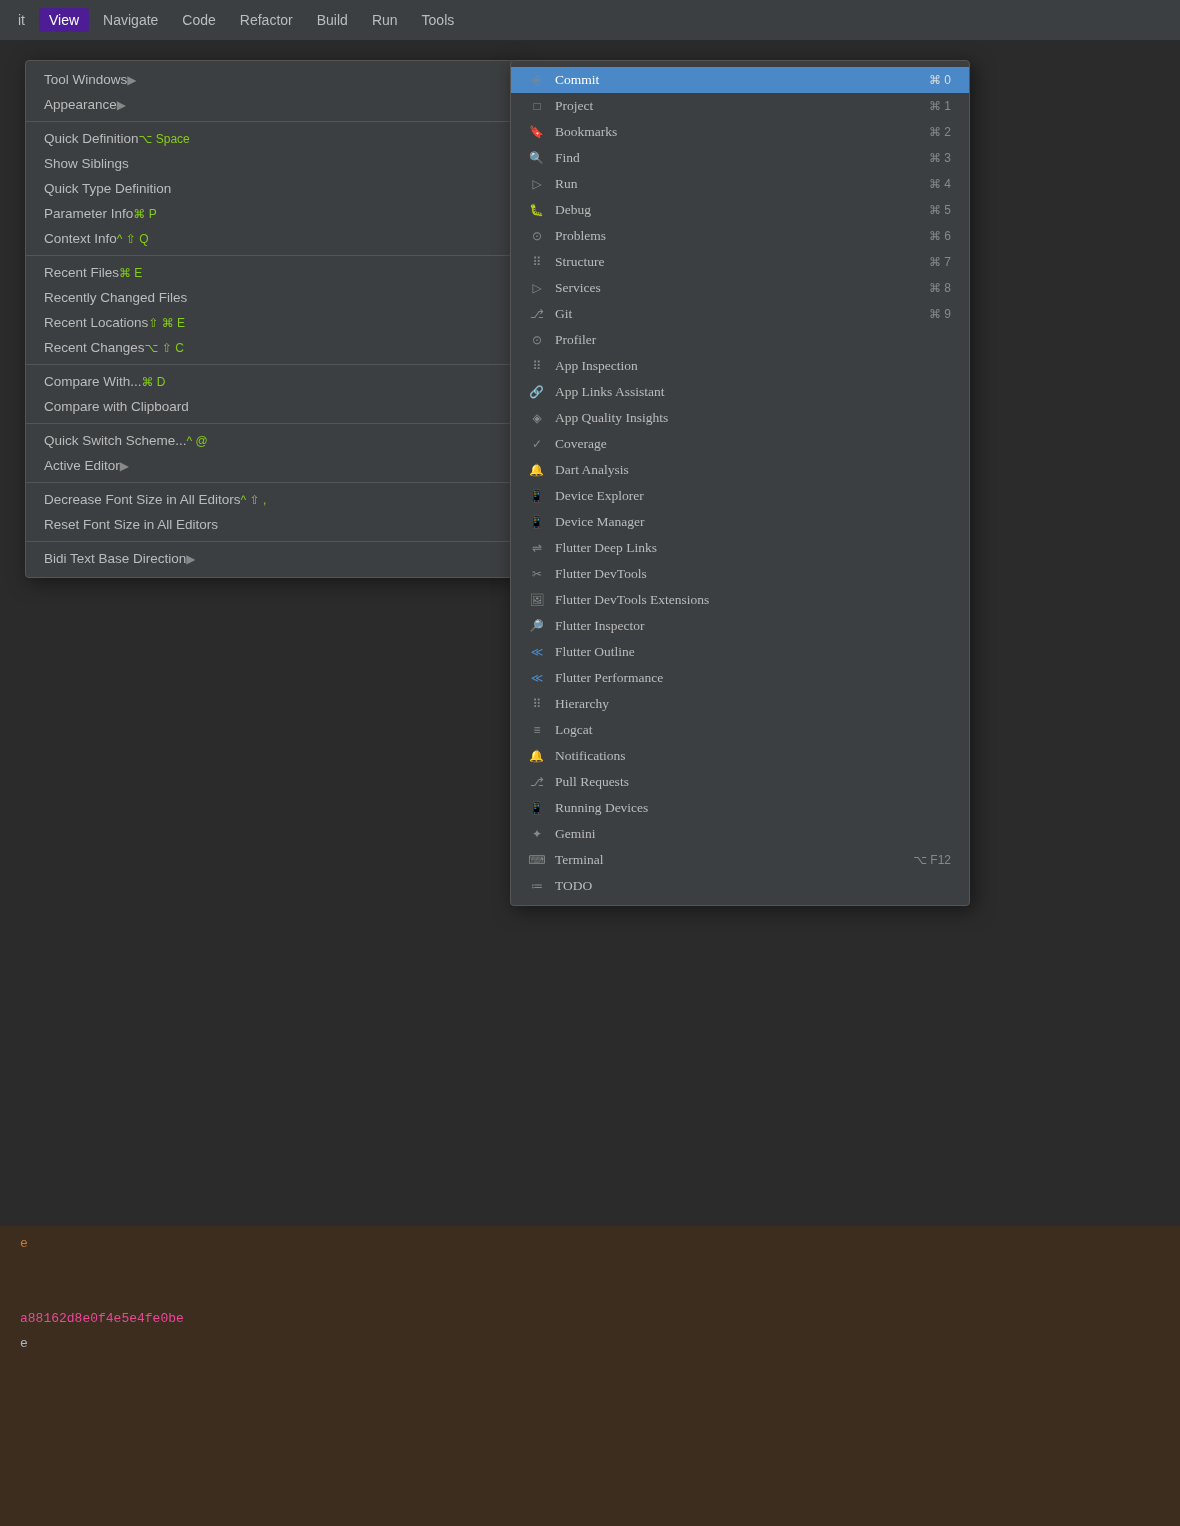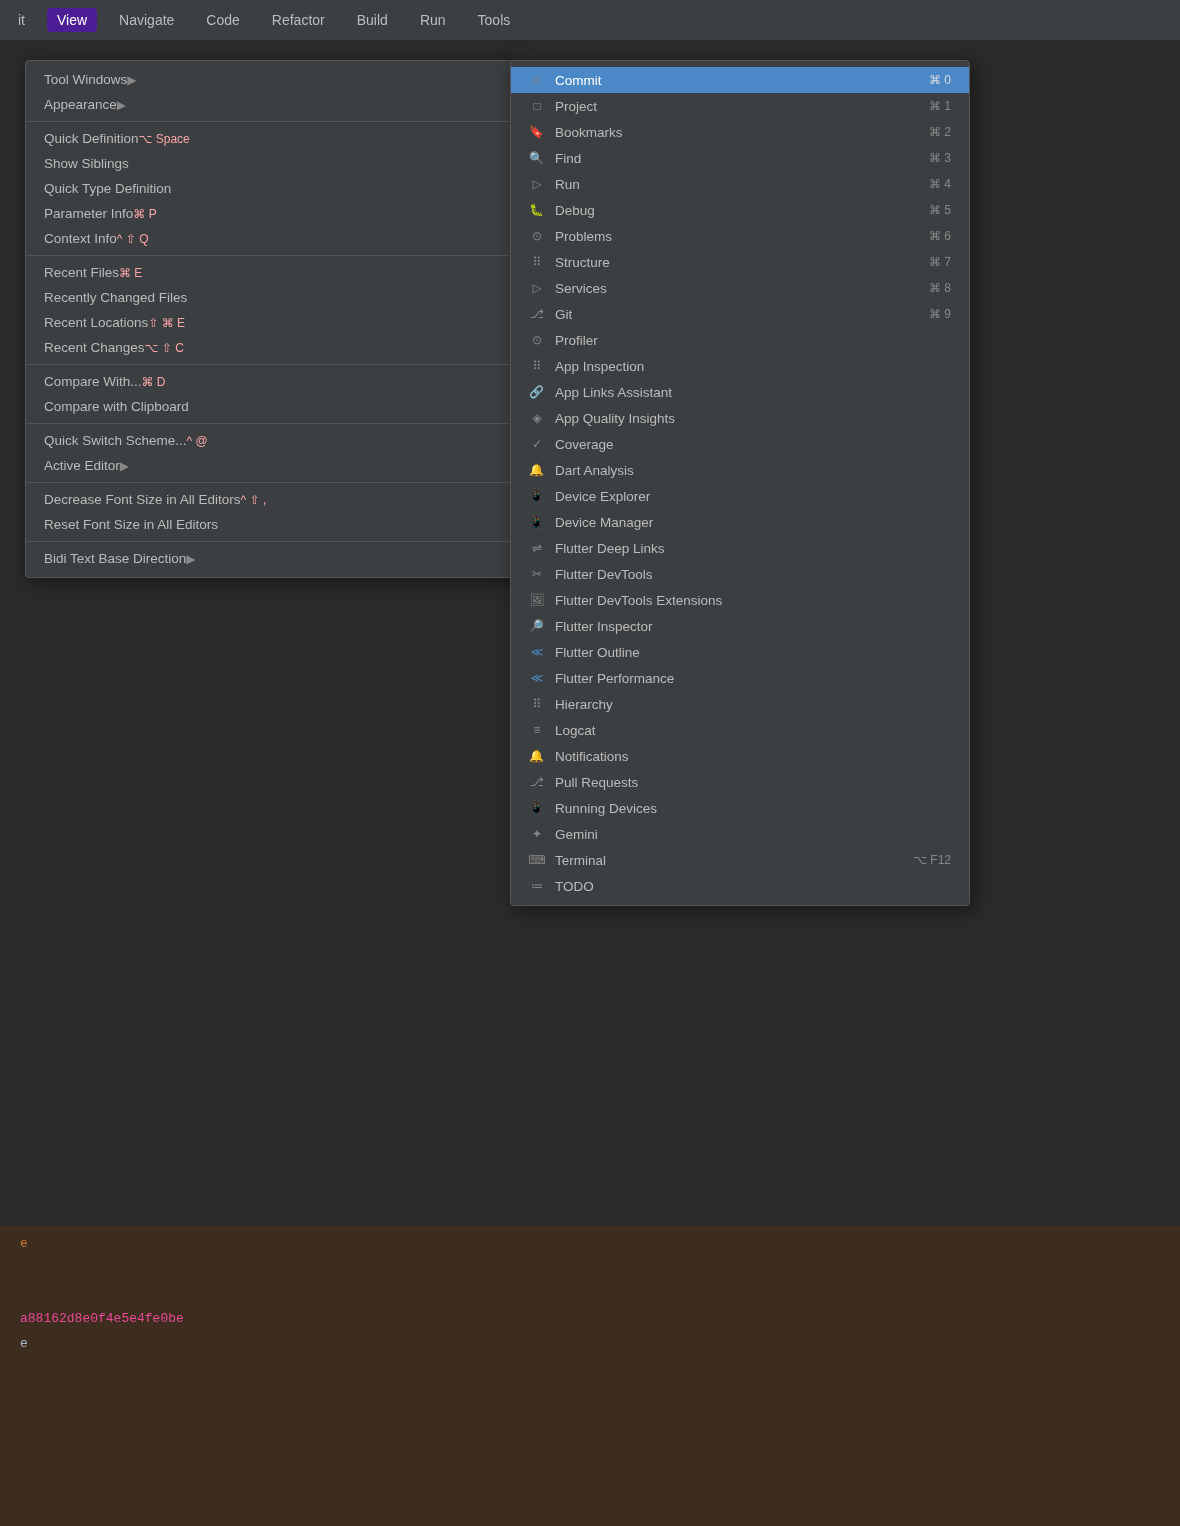--- a/index.html
+++ b/index.html
@@ -15,21 +15,21 @@
 
     
     .menubar {
       position: absolute;
       top: 0; left: 0; right: 0;
       height: 40px;
       background: #3c3f41;
       display: flex;
       align-items: center;
       padding: 16px 8px;
-      gap: 12px;
+      gap: 4px;
       z-index: 100;
     }
     .menubar-item {
       color: #bbbcbe;
       padding: 4px 10px;
       border-radius: 4px;
       cursor: pointer;
       font-size: 14px;
     }
     .menubar-item.active {
@@ -72,21 +72,21 @@
     .menu-item {
       display: flex;
       justify-content: flex-start;
       align-items: center;
       padding: 5px 18px;
       color: #bbbbbb;
       cursor: pointer;
       font-size: 13.5px;
     }
     .menu-item .shortcut {
-      color: #fca5a5;
+      color: #84cc16;
       font-size: 12px;
     }
     .menu-item .arrow {
       color: #888;
       font-size: 12px;
     }
     .menu-separator {
       height: 1px;
       background: #555;
       margin: 4px 0;
@@ -107,20 +107,21 @@
     }
 
     .menu-right .menu-item {
       display: flex;
       align-items: center;
       gap: 10px;
       justify-content: flex-start;
     }
     .menu-right .menu-item .item-label {
       flex: 1;
+      font-family: Liberation Serif, serif;
     }
     .menu-right .menu-item .shortcut {
       color: #888;
       font-size: 12px;
     }
     .menu-right .menu-item.selected {
       background: #4a88c7;
       color: #fff;
     }
     .menu-right .menu-item.selected .shortcut {

